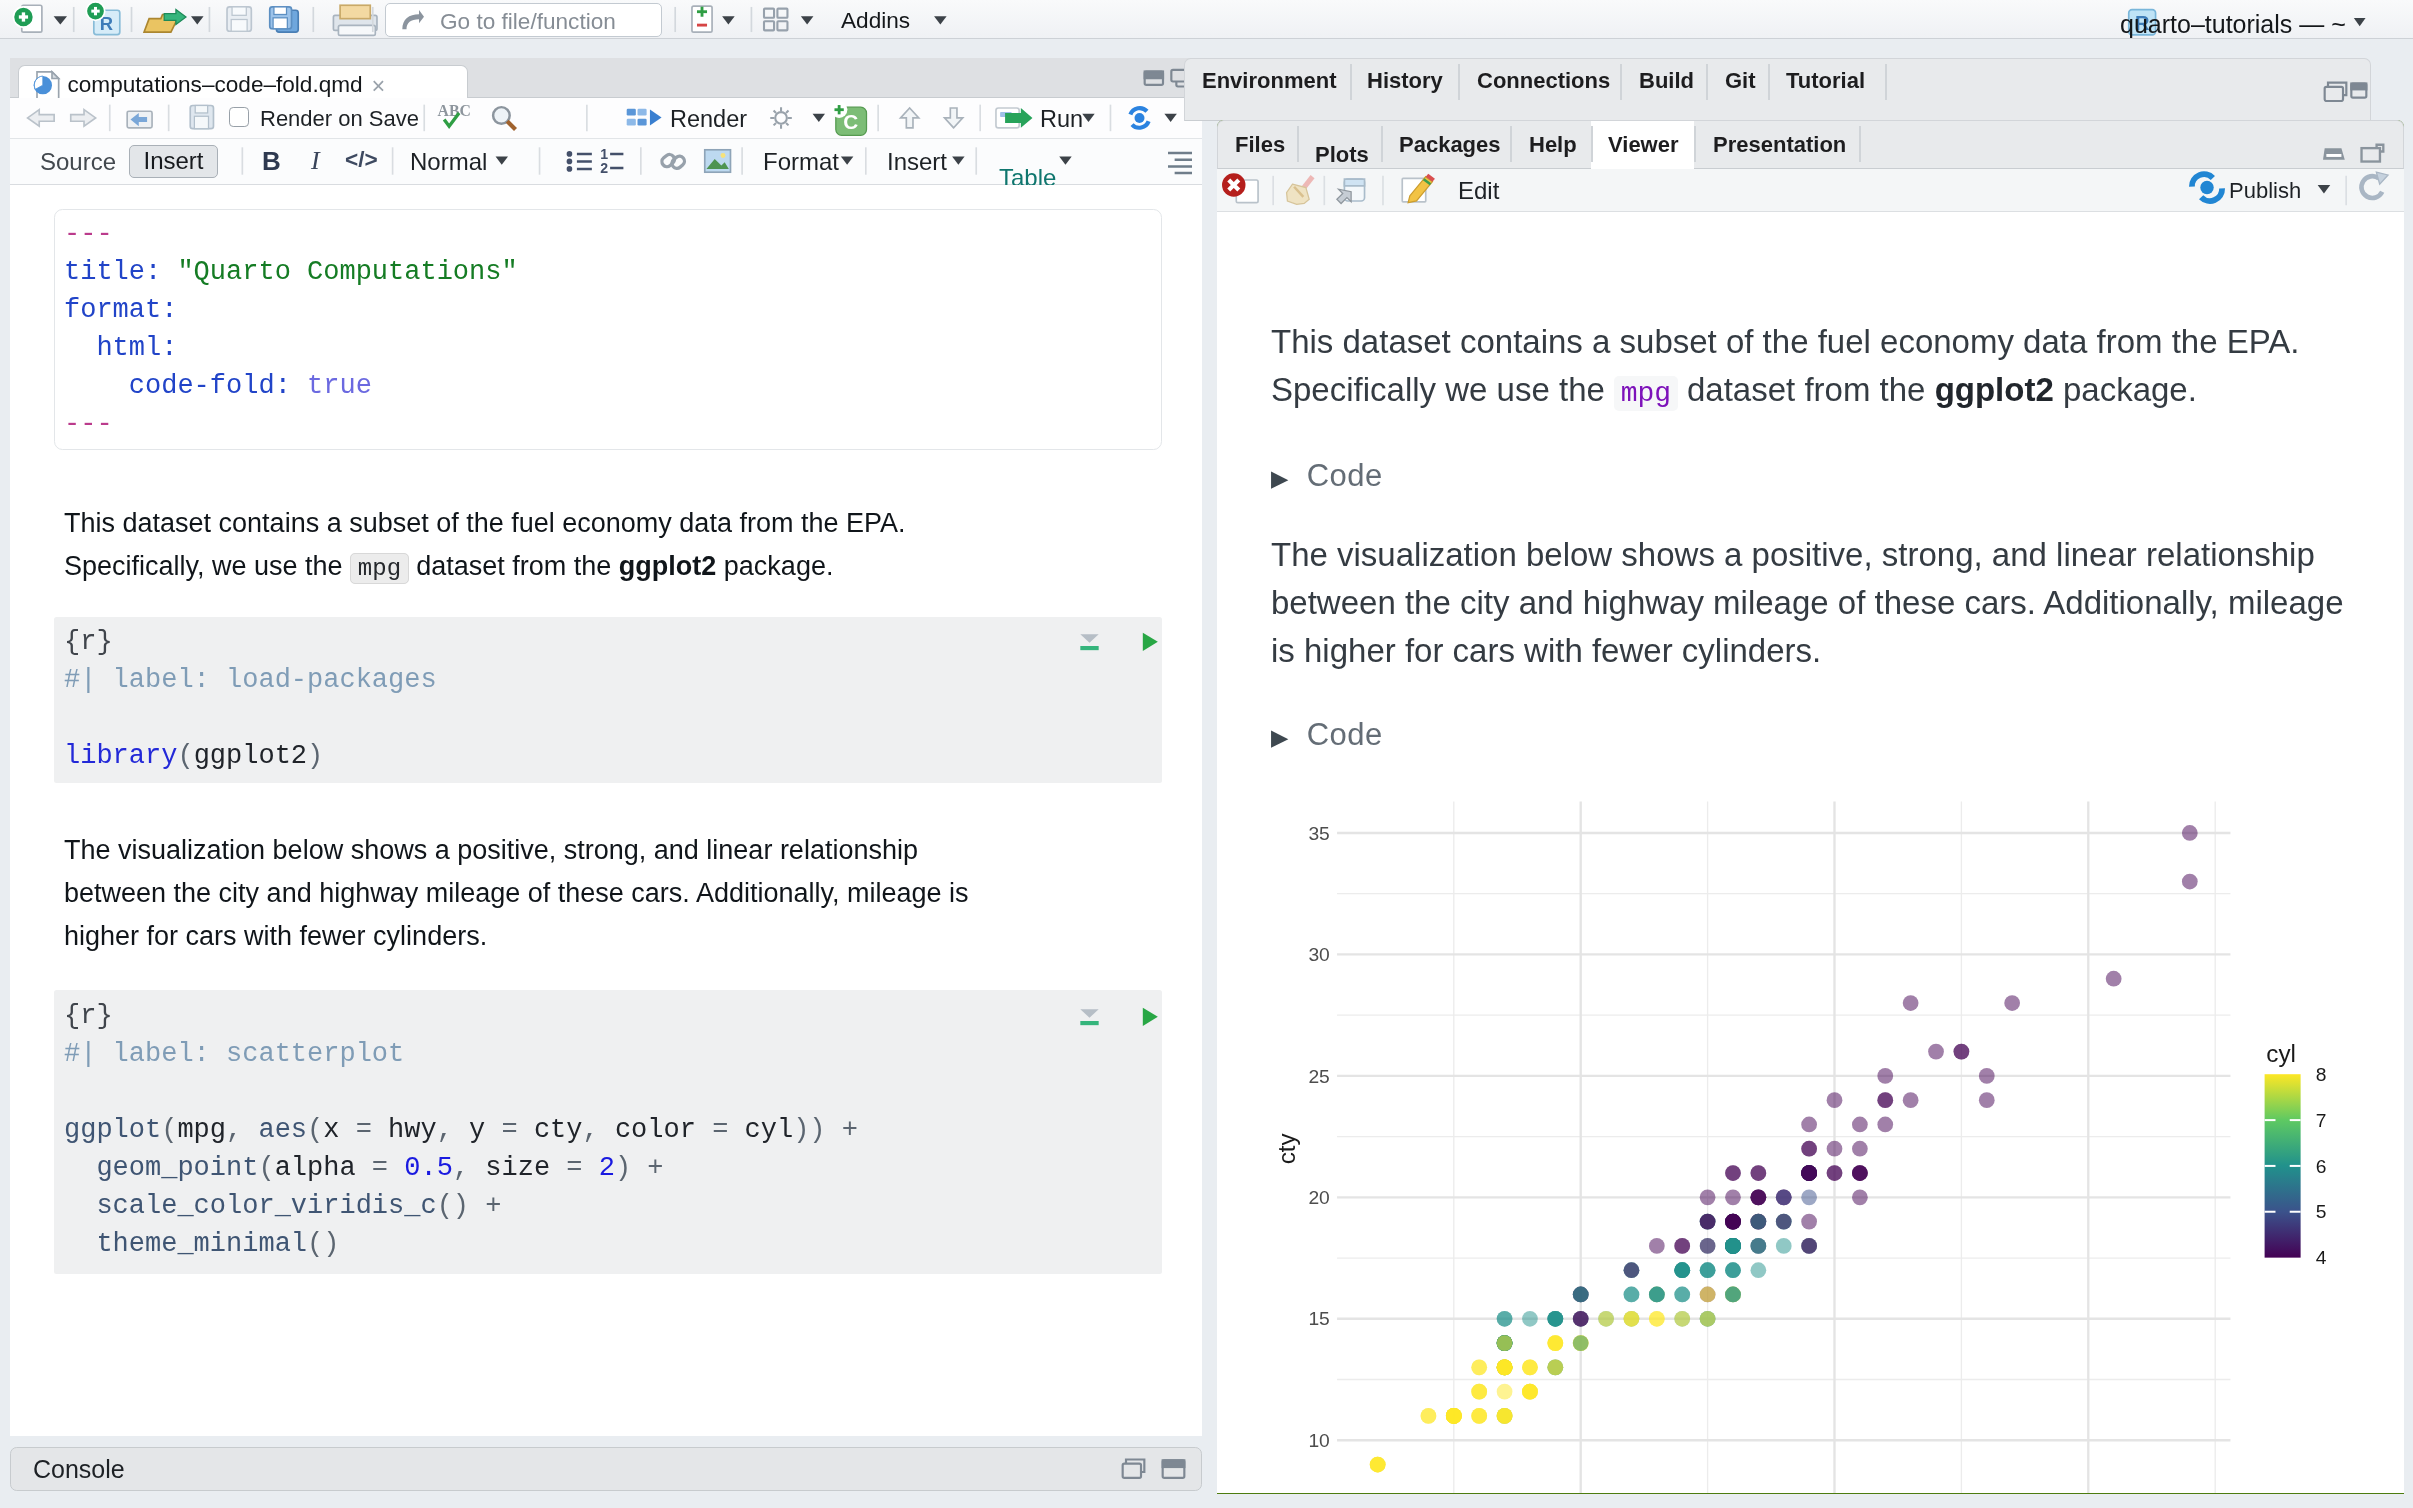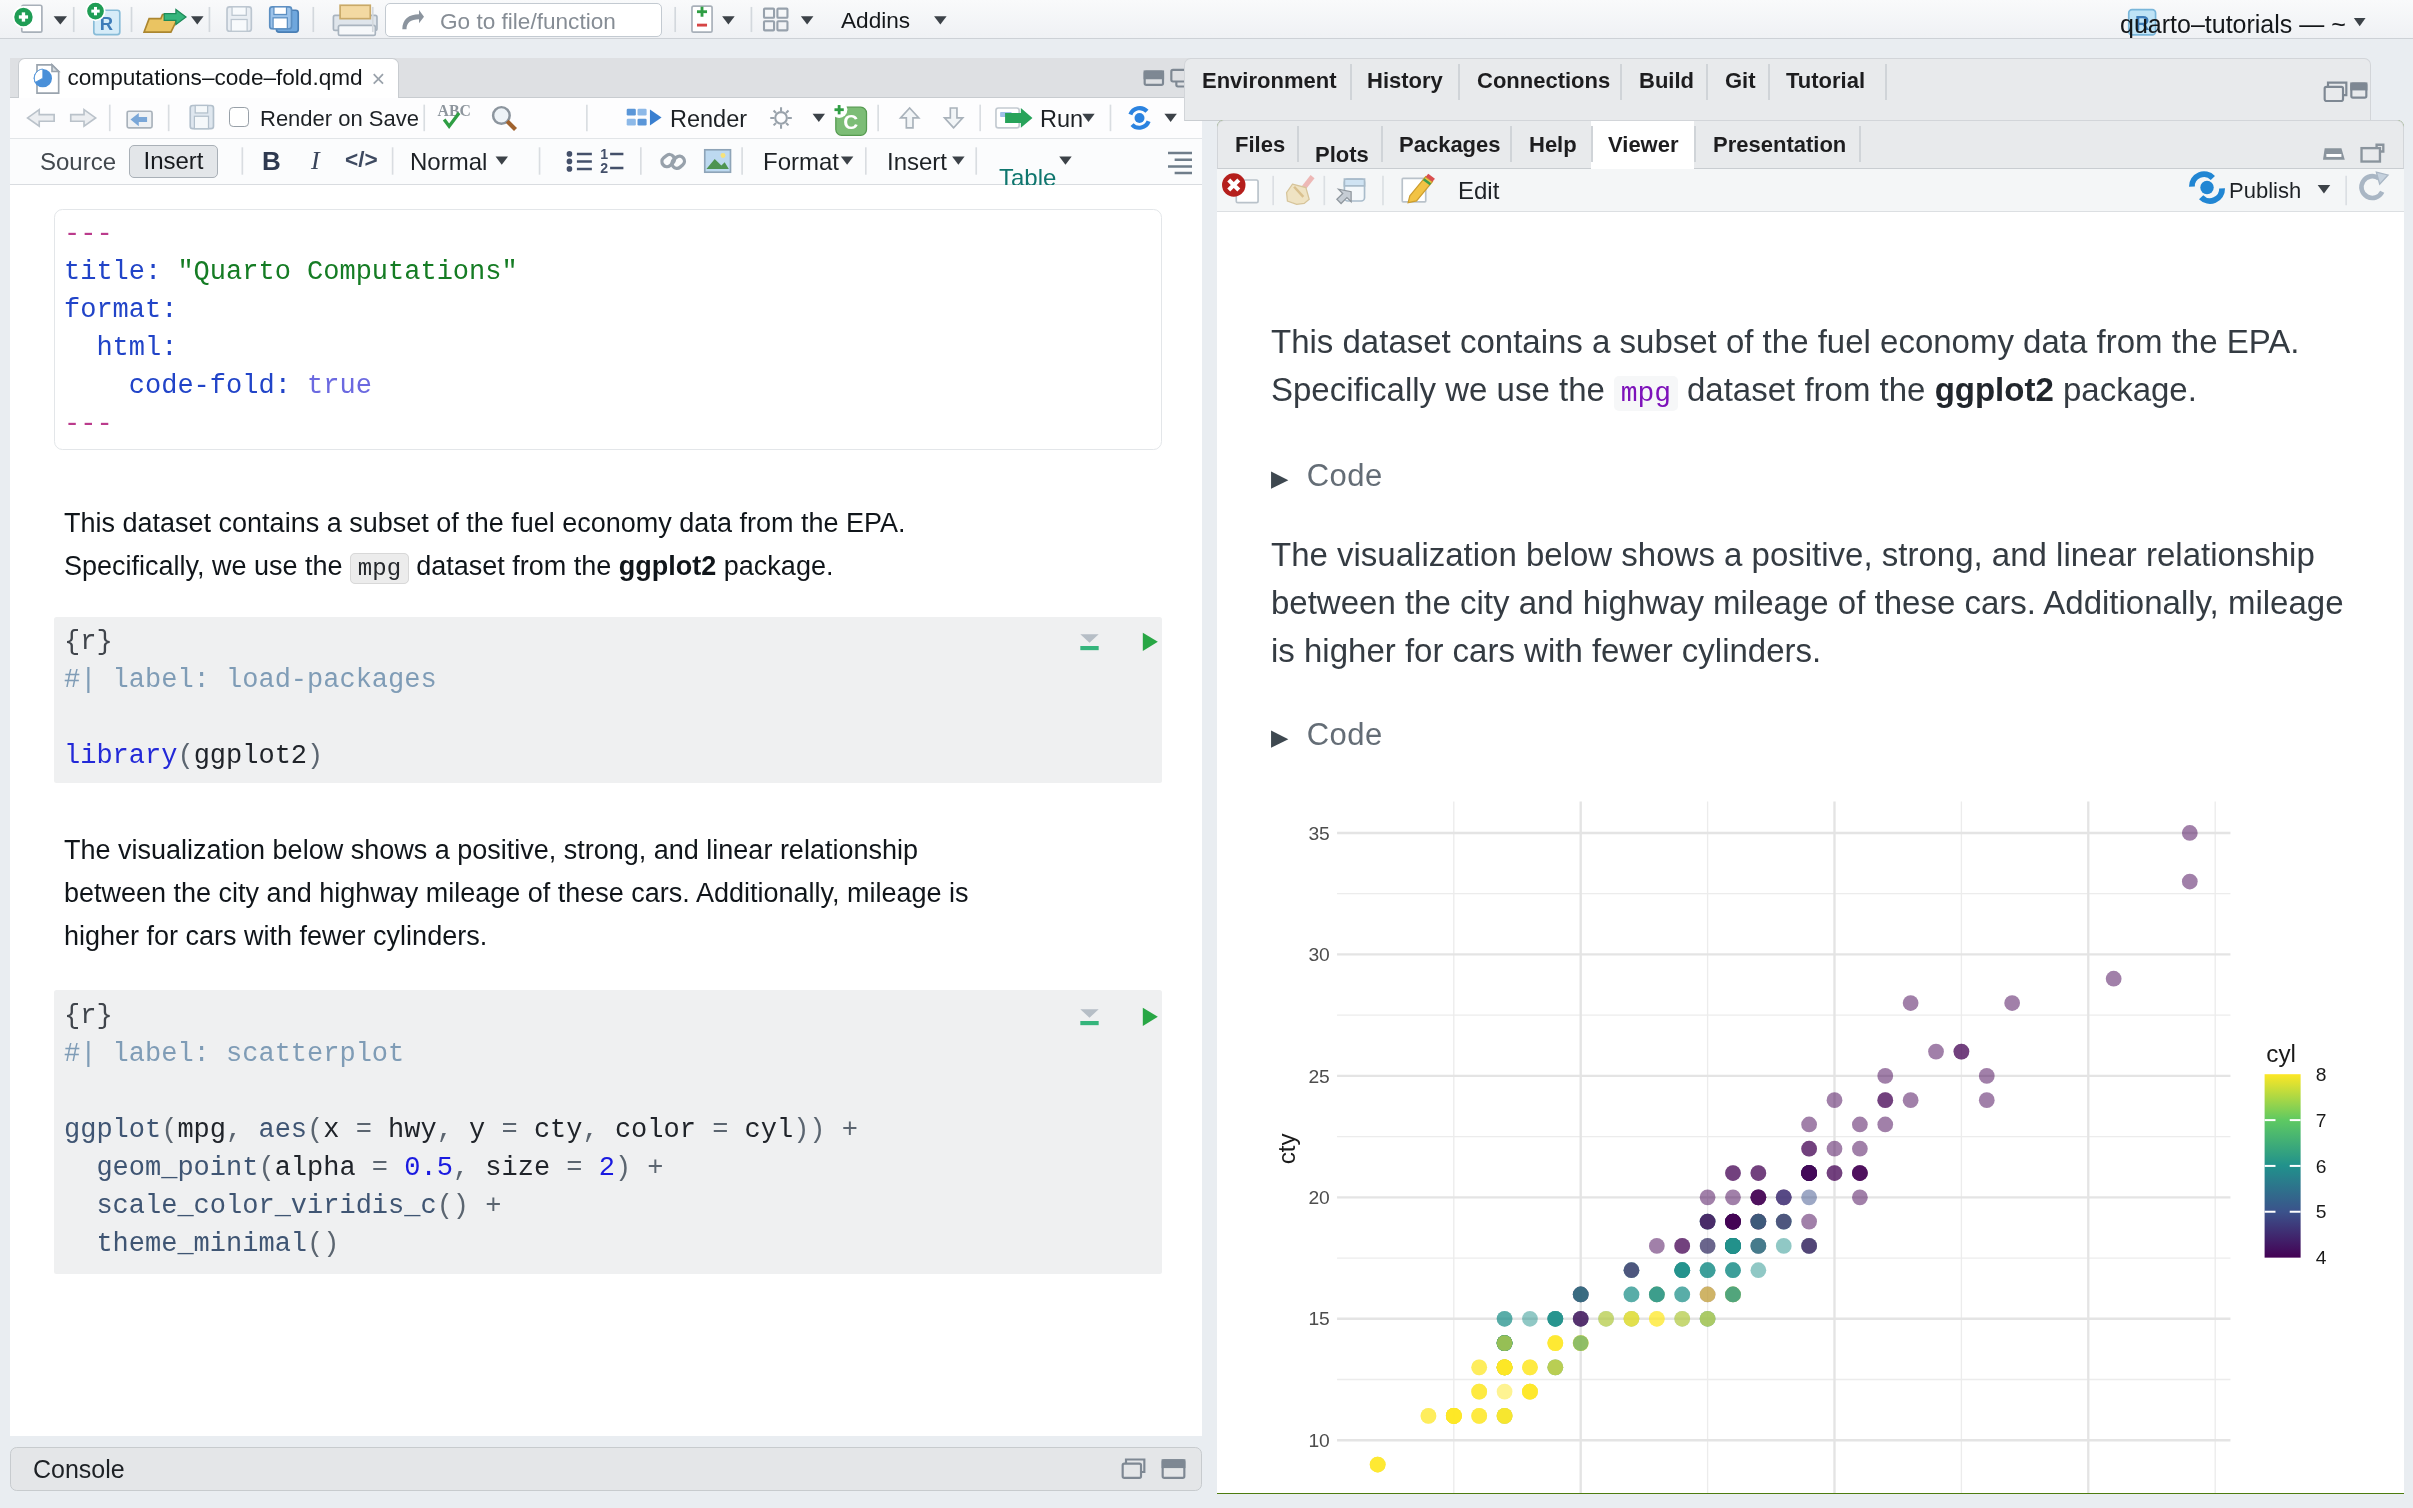--- a/index.html
+++ b/index.html
@@ -7,21 +7,21 @@
   body { background:#e9edf1; font-family:"Liberation Sans", sans-serif; position:relative; }
   .abs { position:absolute; }
 
   
   #topbar { left:0; top:0; width:2413px; height:39px;
     background:linear-gradient(#f9fafb,#eff1f4); border-bottom:1.7px solid #cdd1d6; }
 
   
   #leftpane { left:10px; top:58px; width:1192px; height:1378px; background:#ffffff; }
   #tabstrip { left:0; top:0; width:1192px; height:40px; background:#dee0e3; border-bottom:0.8px solid #c8ccd0;}
-  #tab1 { left:7.5px; top:0px; width:381px; height:40px; background:#ffffff;
+  #tab1 { left:7.5px; top:7px; width:450px; height:40px; background:#ffffff;
     border:1.7px solid #c8ccd0; border-bottom:none; border-radius:6.7px 6.7px 0 0; }
   #edtb1 { left:0; top:40px; width:1192px; height:41px; background:#fdfdfe; border-bottom:1.7px solid #e2e5e8; }
   #edtb2 { left:0; top:81px; width:1192px; height:46px; background:#fbfcfd; border-bottom:1.7px solid #d9dce0; }
   #edcontent { left:0; top:127px; width:1192px; height:1211px; background:#ffffff; overflow:hidden; }
   #edstatus { left:0; top:1338px; width:1192px; height:39px; background:#f3f5f7; border-top:1.7px solid #dde0e3; }
 
   
   #console { left:10px; top:1447px; width:1192px; height:44px; background:#e4e6e8;
     border:1.7px solid #c7cbce; border-radius:6.7px; }
 

